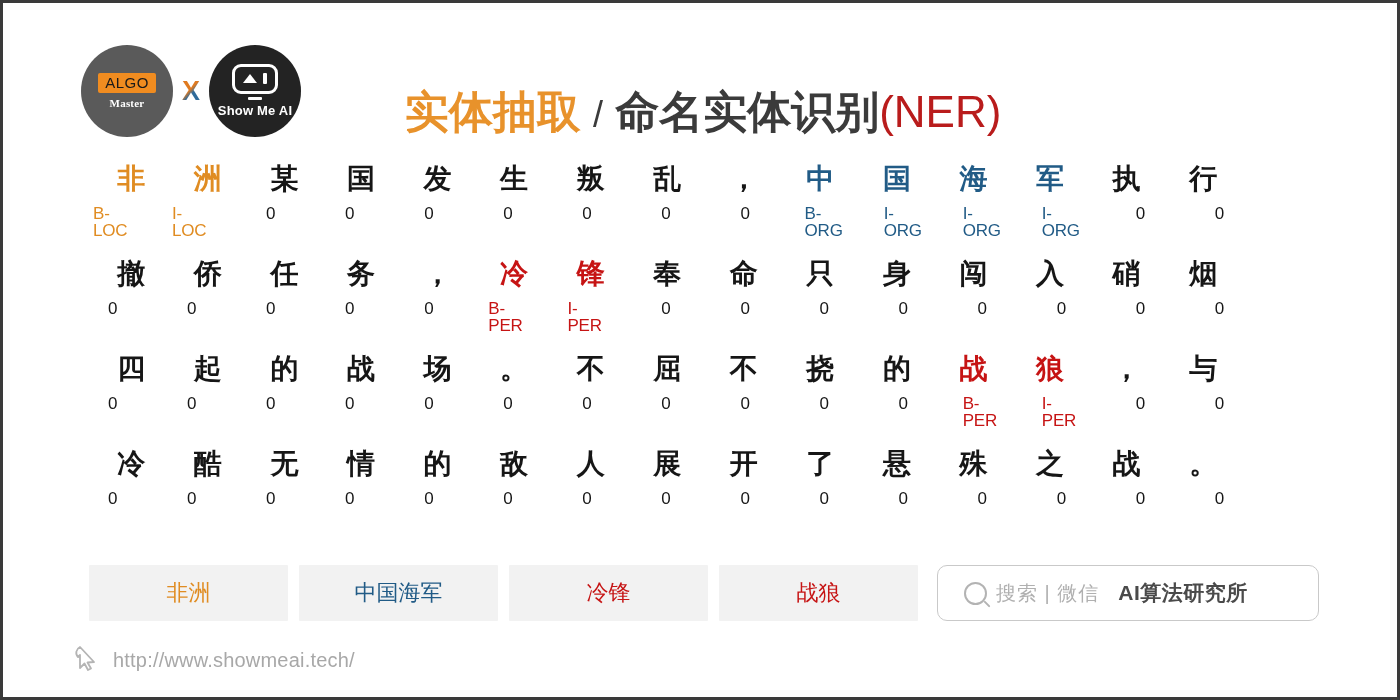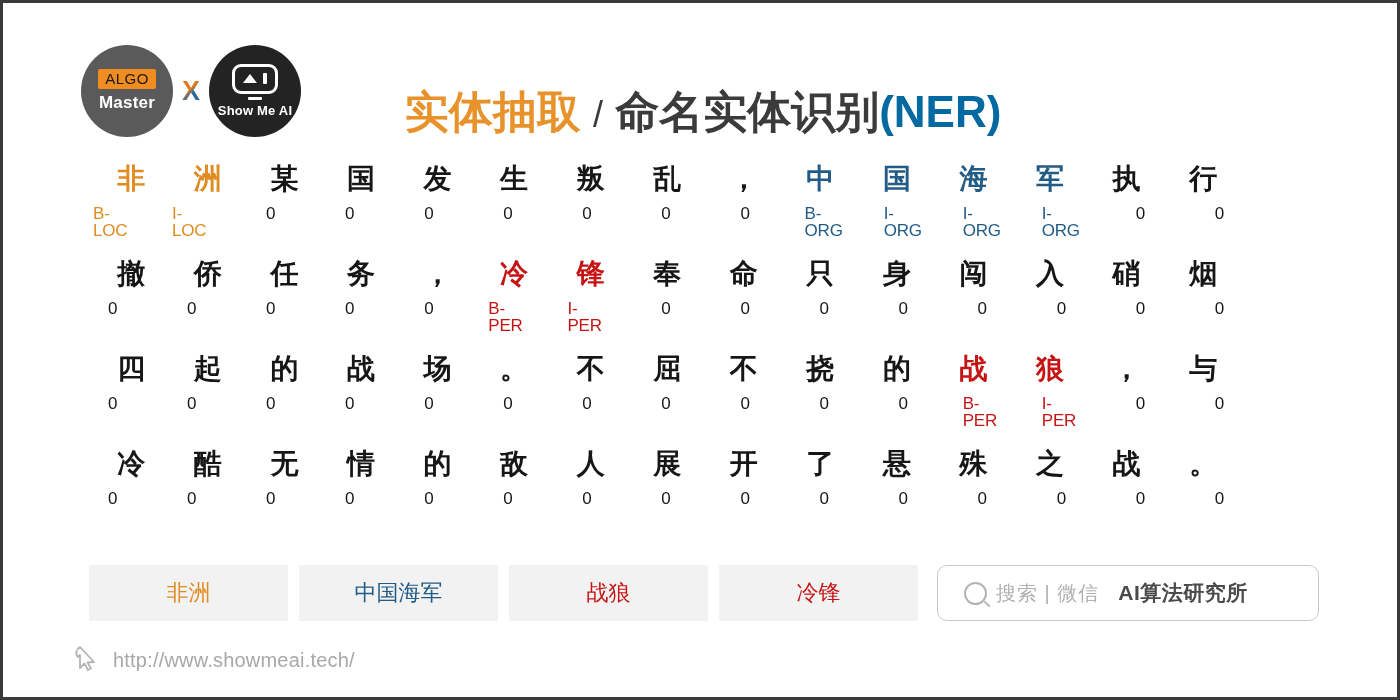--- a/index.html
+++ b/index.html
@@ -53,23 +53,24 @@
     font-weight: normal;
     font-size: 15px;
     letter-spacing: 0.5px;
     padding: 1px 7px 2px 7px;
     border-radius: 2px;
     line-height: 1.15;
   }
   .logo-algo .algo-bottom {
     color: #ffffff;
     font-weight: bold;
-    font-size: 17px;
+    font-size: 11px;
     margin-top: 4px;
     letter-spacing: 0.2px;
+    font-family: Liberation Serif, serif;
   }
   .logo-x {
     font-size: 27px;
     font-weight: bold;
     width: 30px;
     text-align: center;
     background: linear-gradient(135deg, #e07a20 0%, #e07a20 45%, #2f6b9a 55%, #2f6b9a 100%);
     -webkit-background-clip: text;
     background-clip: text;
     color: transparent;
@@ -117,21 +118,21 @@
     left: 0; top: 50px;
     width: 1400px;
     text-align: center;
     font-size: 44px;
     font-weight: bold;
     white-space: nowrap;
   }
   .title .t-orange { color: #e8922b; }
   .title .t-sep { color: #3b3b3b; font-weight: normal; font-size: 36px; }
   .title .t-dark { color: #3b3b3b; }
-  .title .t-ner  { color: #0369a1; font-weight: bold; }
+  .title .t-ner  { color: #b91c1c; font-weight: normal; }
 
   
   .grid {
     position: absolute;
     left: 90px; top: 152px;
     width: 1225px;
   }
   .row {
     display: grid;
     grid-template-columns: repeat(16, 1fr);
@@ -416,22 +417,22 @@
         <div class="cell-tag c-o">0</div>
         <div class="cell-tag c-o">0</div>
         <div class="cell-tag c-o">0</div>
         <div class="cell-tag c-o">0</div>
       </div>
     </div>
 
   <div class="chips" id="chips">
     <div class="chip" style="color: rgb(224, 140, 34); background: rgb(242, 242, 242);">非洲</div>
       <div class="chip" style="color: rgb(33, 91, 134); background: rgb(242, 242, 242);">中国海军</div>
+      <div class="chip" style="color: rgb(198, 20, 20); background: rgb(242, 242, 242);">冷锋</div>
       <div class="chip" style="color: rgb(198, 20, 20); background: rgb(242, 242, 242);">战狼</div>
-      <div class="chip" style="color: rgb(198, 20, 20); background: rgb(242, 242, 242);">冷锋</div>
       <div class="search-box">
       <span class="mag"></span>
       <span class="search-hint">搜索 | 微信</span>
       <span class="search-brand">AI算法研究所</span>
     </div>
   </div>
 
   <div class="footer">
     <span class="cursor-icon">
       <svg width="30" height="30" viewBox="0 0 30 30" aria-hidden="true">

